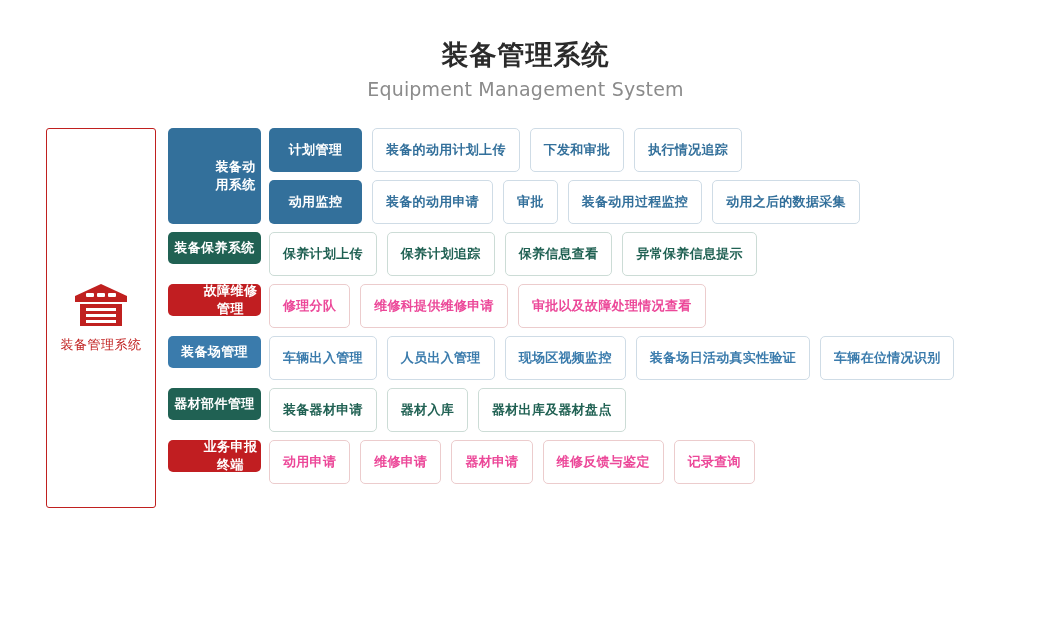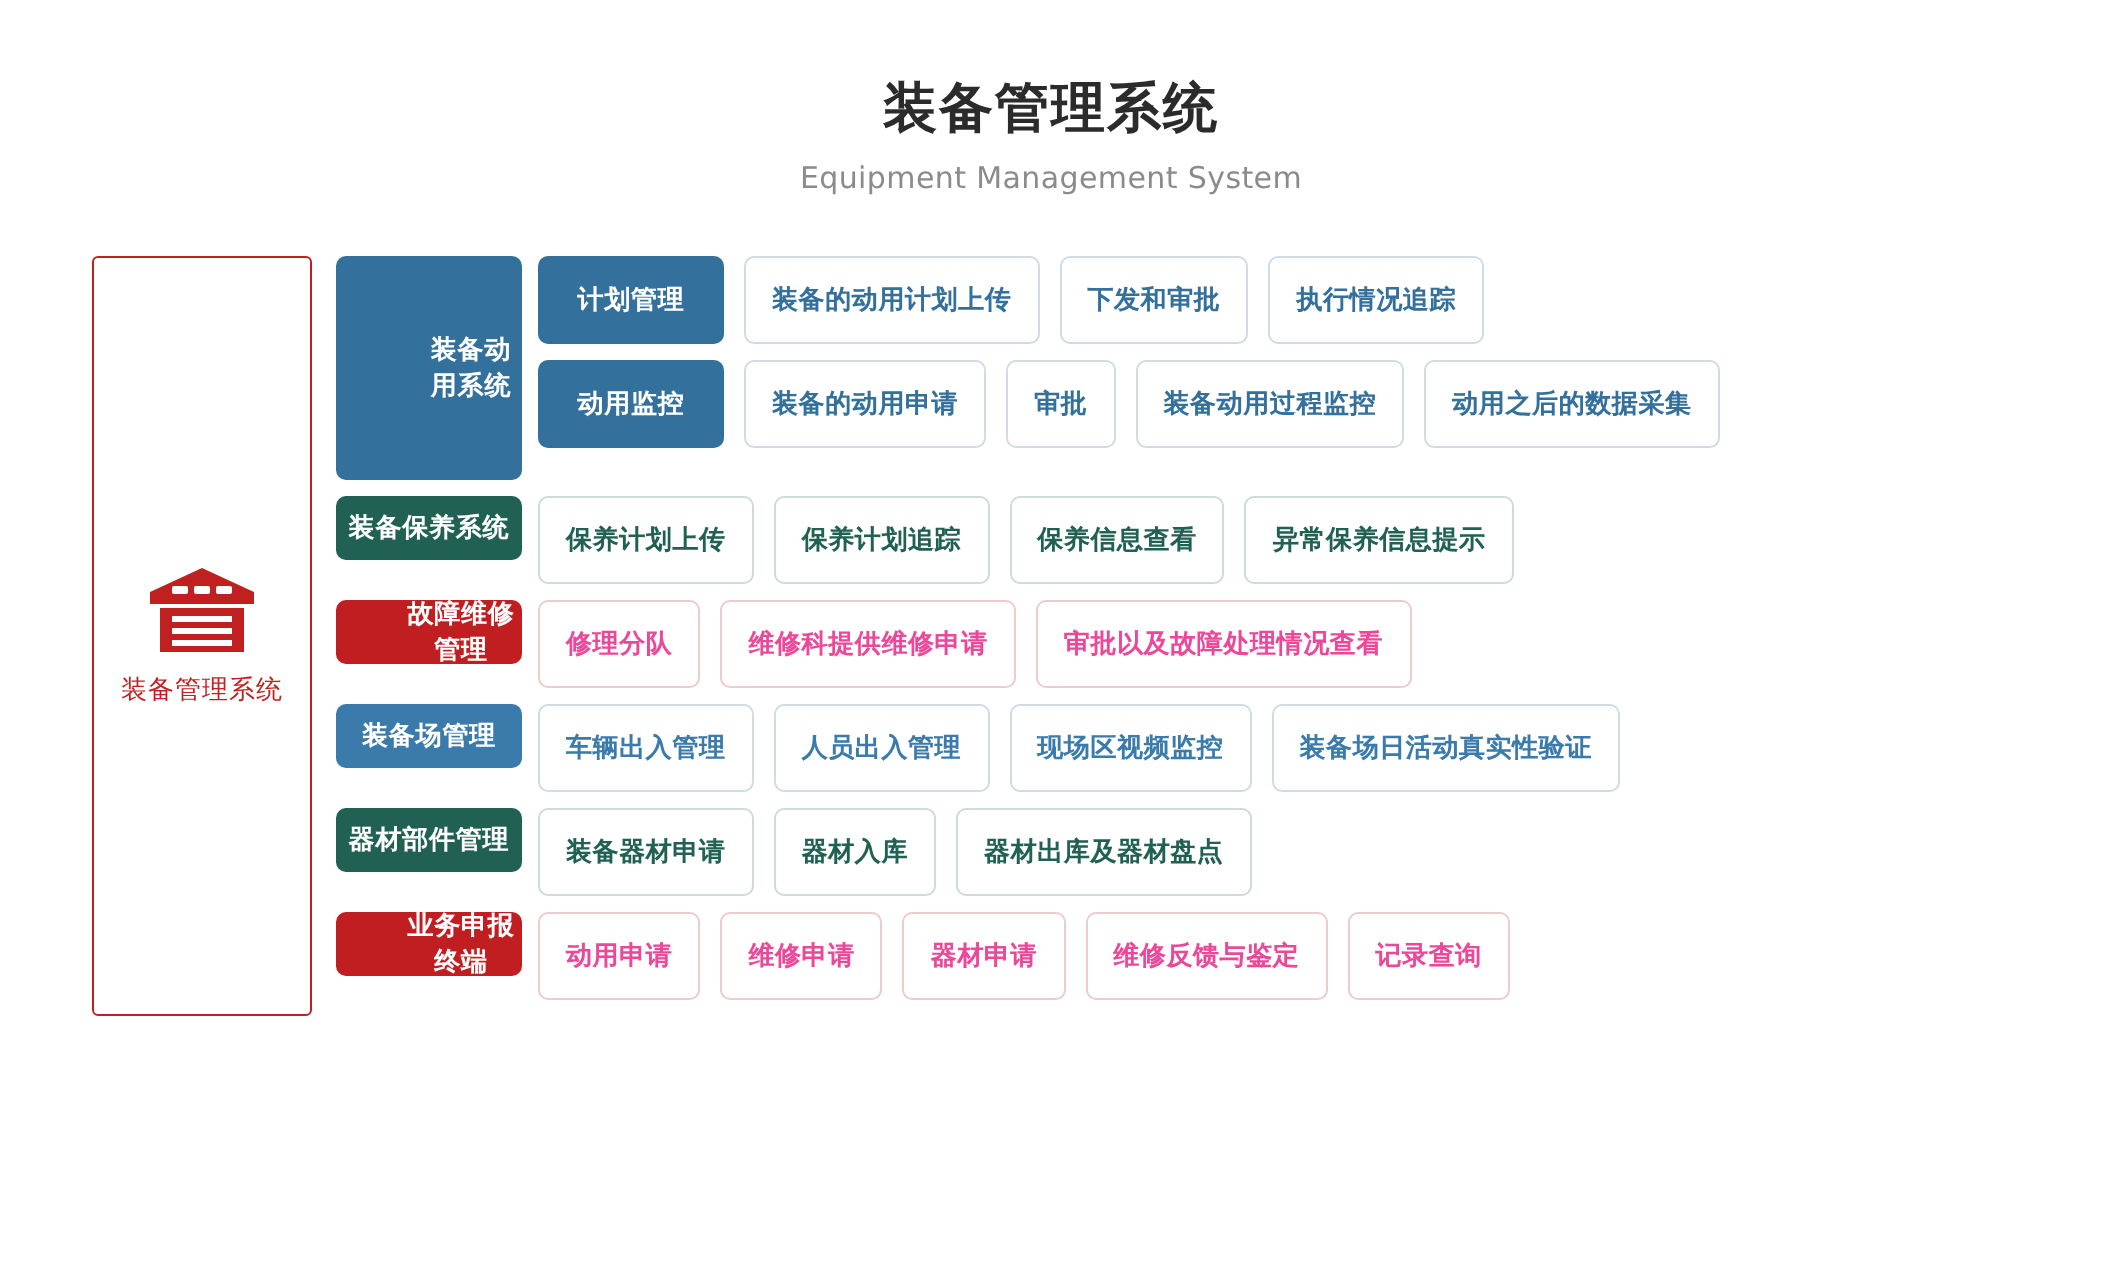--- a/index.html
+++ b/index.html
@@ -24,21 +24,21 @@
     text-align: center;
   }
   .header-title {
     font-size: 27px;
     font-weight: bold;
     color: #2b2b2b;
     letter-spacing: 1px;
     line-height: 34px;
   }
   .header-subtitle {
-    font-size: 15px;
+    font-size: 19px;
     color: #8b8b8b;
     line-height: 22px;
     margin-top: 6px;
     letter-spacing: 0.2px;
   }
 
   
   .sidebar {
     position: absolute;
     left: 46px;
@@ -145,21 +145,21 @@
   .theme-blue  .row-cat, .theme-blue  .sub-cat { background: #33709B; }
   .theme-blue2 .row-cat, .theme-blue2 .sub-cat { background: #3A7BAC; }
   .theme-green .row-cat, .theme-green .sub-cat { background: #206153; }
   .theme-red   .row-cat, .theme-red   .sub-cat { background: #C11E21; padding-left: 32px; }
 
   .theme-blue  .item { color: #33709B; border-color: #cfdce6; }
   .theme-blue2 .item { color: #3A7BAC; border-color: #cfdce6; }
   .theme-green .item { color: #206153; border-color: #ccdcd6; }
   .theme-red   .item { color: #ec4899; border-color: #eccccd; }
 
-  .row-cat-tall { height: 112px; padding-left: 42px; }
+  .row-cat-tall { height: 96px; padding-left: 42px; }
   .row-cat-std  { height: 32px; }
 </style>
 </head>
 <body>
 
 <div class="header">
   <div class="header-title">装备管理系统</div>
   <div class="header-subtitle">Equipment Management System</div>
 </div>
 
@@ -214,20 +214,21 @@
     <div class="item">维修科提供维修申请</div>
     <div class="item">审批以及故障处理情况查看</div>
   </div>
 
   <div class="row theme-blue2">
     <div class="row-cat row-cat-std">装备场管理</div>
     <div class="item">车辆出入管理</div>
     <div class="item">人员出入管理</div>
     <div class="item">现场区视频监控</div>
     <div class="item">装备场日活动真实性验证</div>
+    <div class="item">车辆在位情况识别</div>
   </div>
 
   <div class="row theme-green">
     <div class="row-cat row-cat-std">器材部件管理</div>
     <div class="item">装备器材申请</div>
     <div class="item">器材入库</div>
     <div class="item">器材出库及器材盘点</div>
   </div>
 
   <div class="row theme-red">

